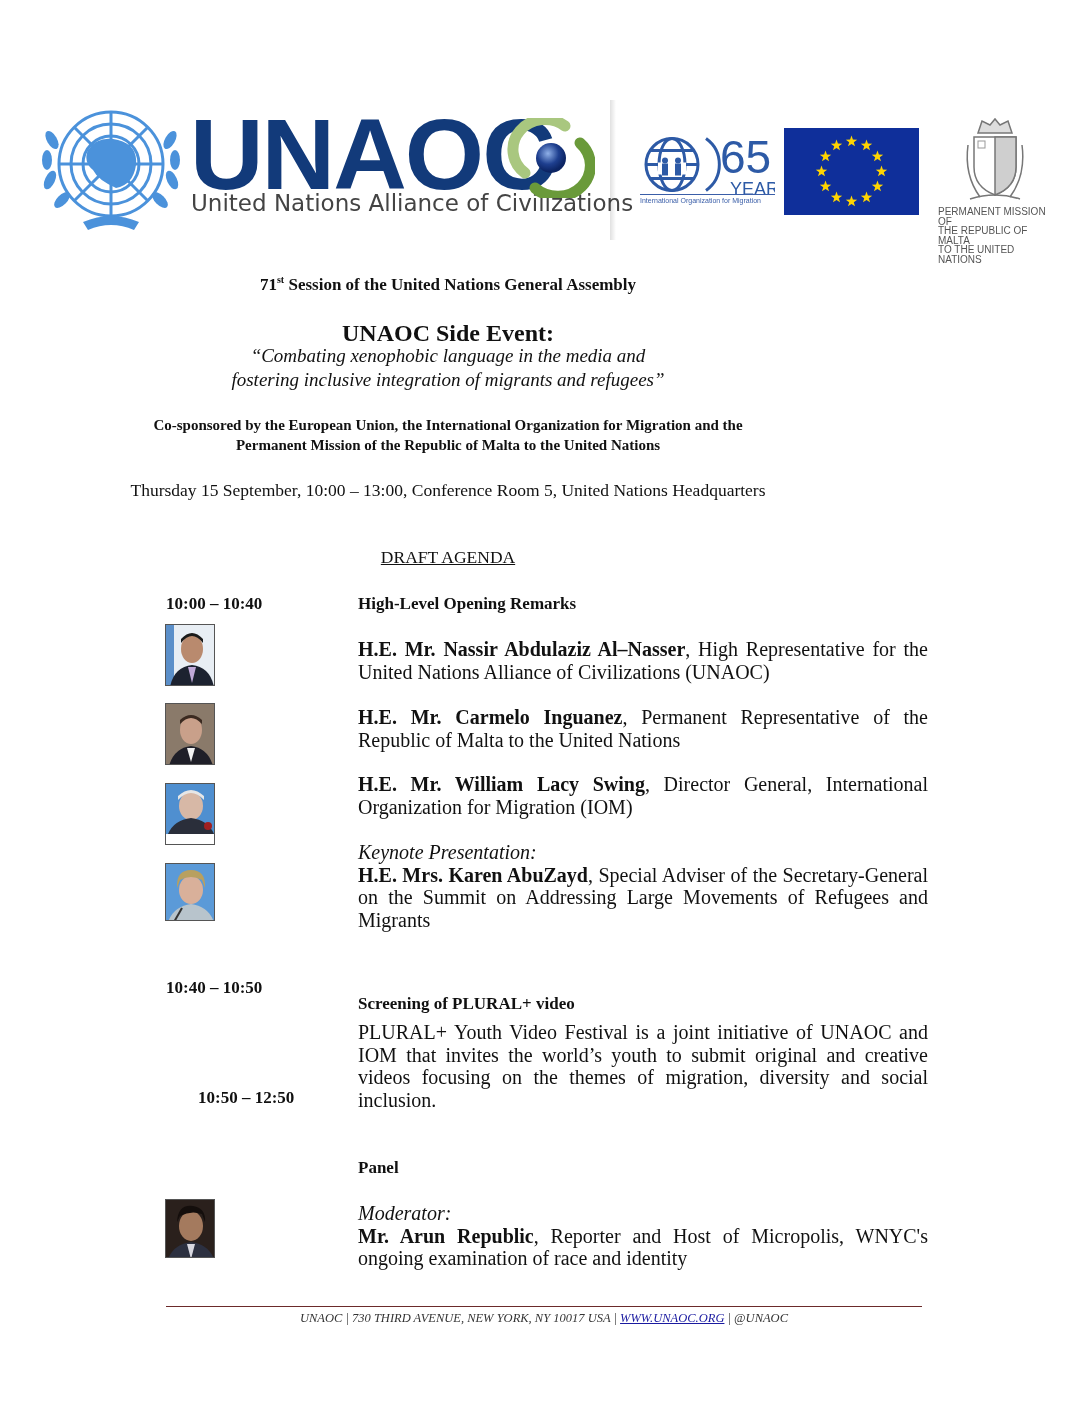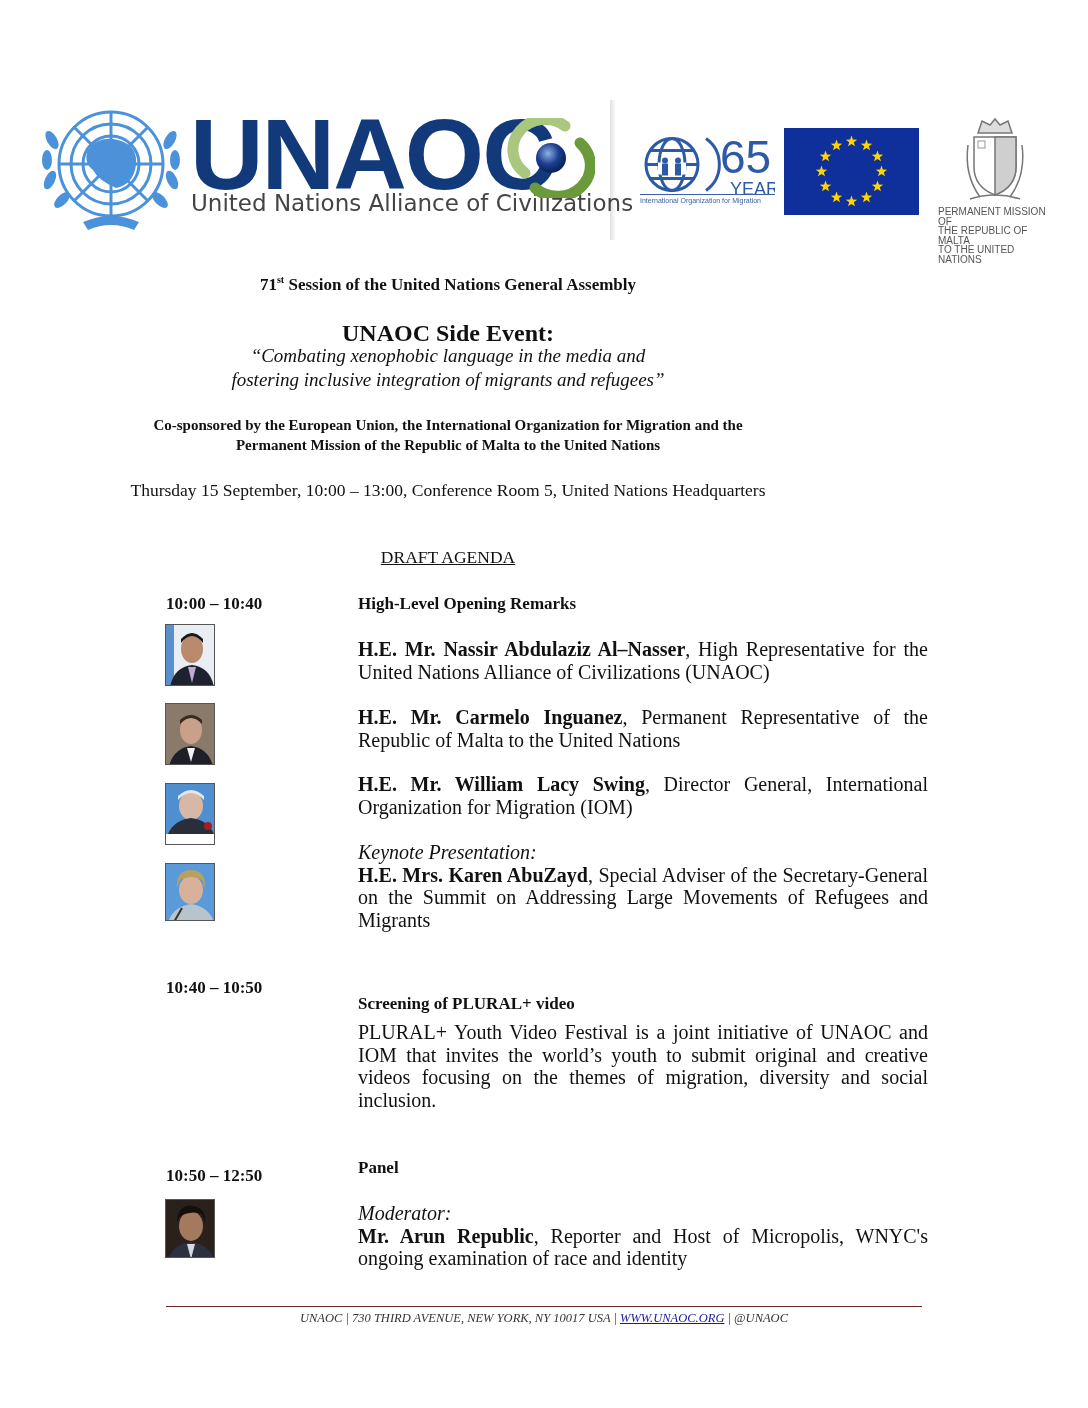--- a/index.html
+++ b/index.html
@@ -200,21 +200,21 @@
       <path d="M2 58 Q8 42 25 40 Q42 42 48 58Z" fill="#b8c4cc"></path>
       <line x1="8" y1="58" x2="16" y2="44" stroke="#333" stroke-width="2"></line>
     </svg>
 </div>
 <div class="abs para" style="top:841px;"><i>Keynote Presentation:</i><br><b>H.E. Mrs. Karen AbuZayd</b><span>, Special Adviser of the Secretary-General on the Summit on Addressing Large Movements of Refugees and Migrants</span></div>
 
 <div class="abs time" style="top:978px;">10:40 – 10:50</div>
 <div class="abs session-title" style="top:978px;margin-top:16px;">Screening of PLURAL+ video</div>
 <div class="abs para" style="top:1021px;">PLURAL+ Youth Video Festival is a joint initiative of UNAOC and IOM that invites the world’s youth to submit original and creative videos focusing on the themes of migration, diversity and social inclusion.</div>
 
-<div class="abs time" style="top:1166px;">10:50 – 12:50</div>
+<div class="abs time" style="top:1088px;margin-left:32px;">10:50 – 12:50</div>
 <div class="abs session-title" style="top:1158px;">Panel</div>
 
 <div class="abs photo" style="top:1199px;height:59px;">
   <svg width="50" height="59" viewBox="0 0 50 59">
       <rect width="50" height="59" fill="#2a201c"></rect>
       <ellipse cx="25" cy="26" rx="12" ry="15" fill="#a47a5e"></ellipse>
       <path d="M11 22 Q12 4 27 6 Q40 8 39 22 L36 14 Q25 10 14 16Z" fill="#140e0c"></path>
       <path d="M2 59 Q8 44 25 42 Q42 44 48 59Z" fill="#2c3040"></path>
       <path d="M21 44 L25 59 L29 44Z" fill="#d8d8e0"></path>
     </svg>

